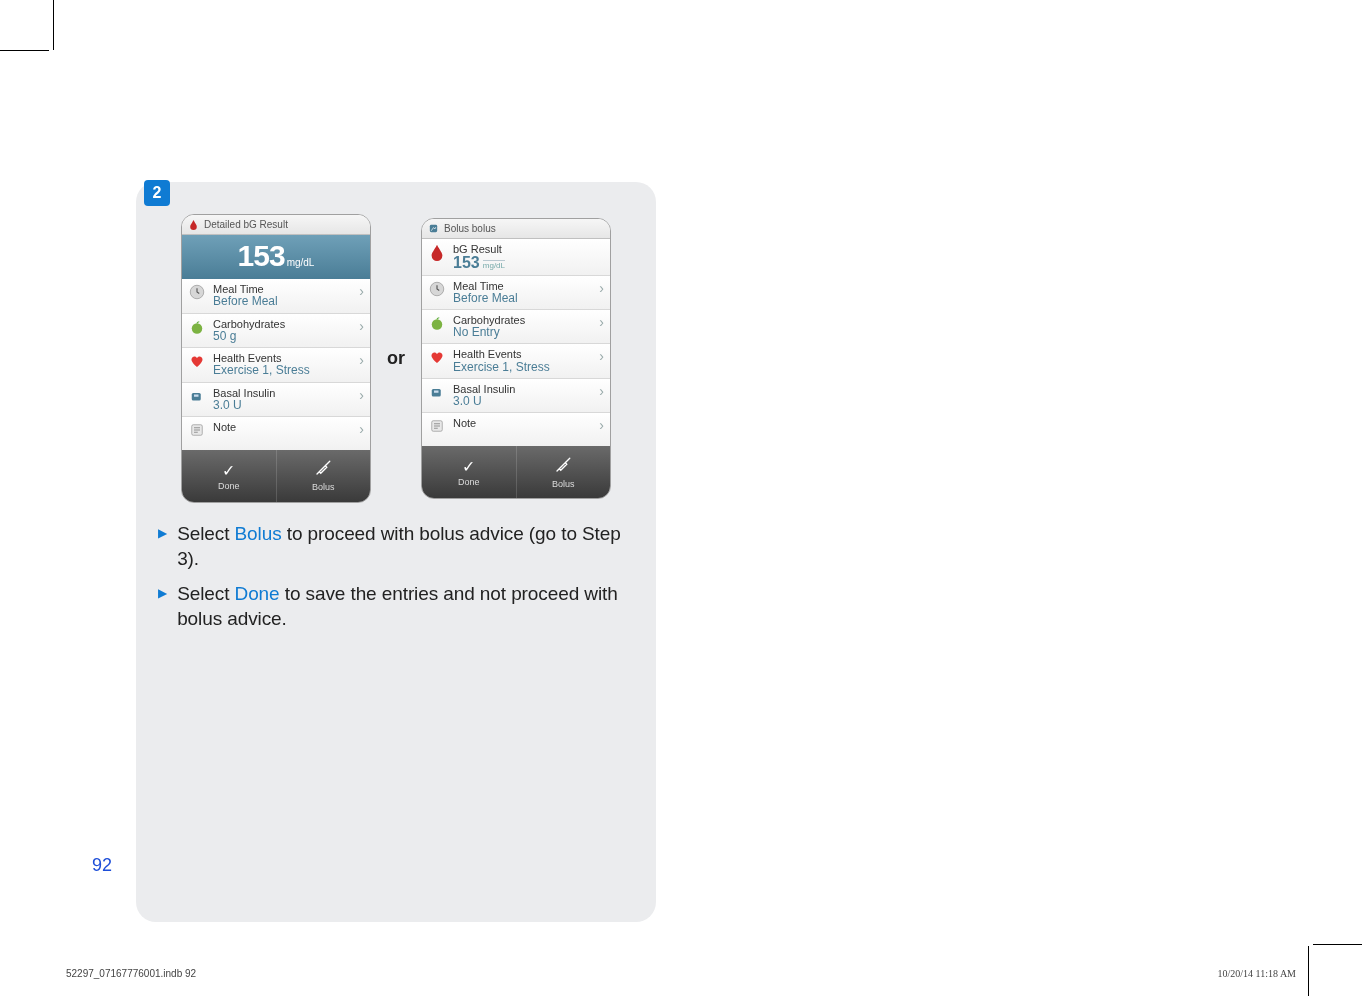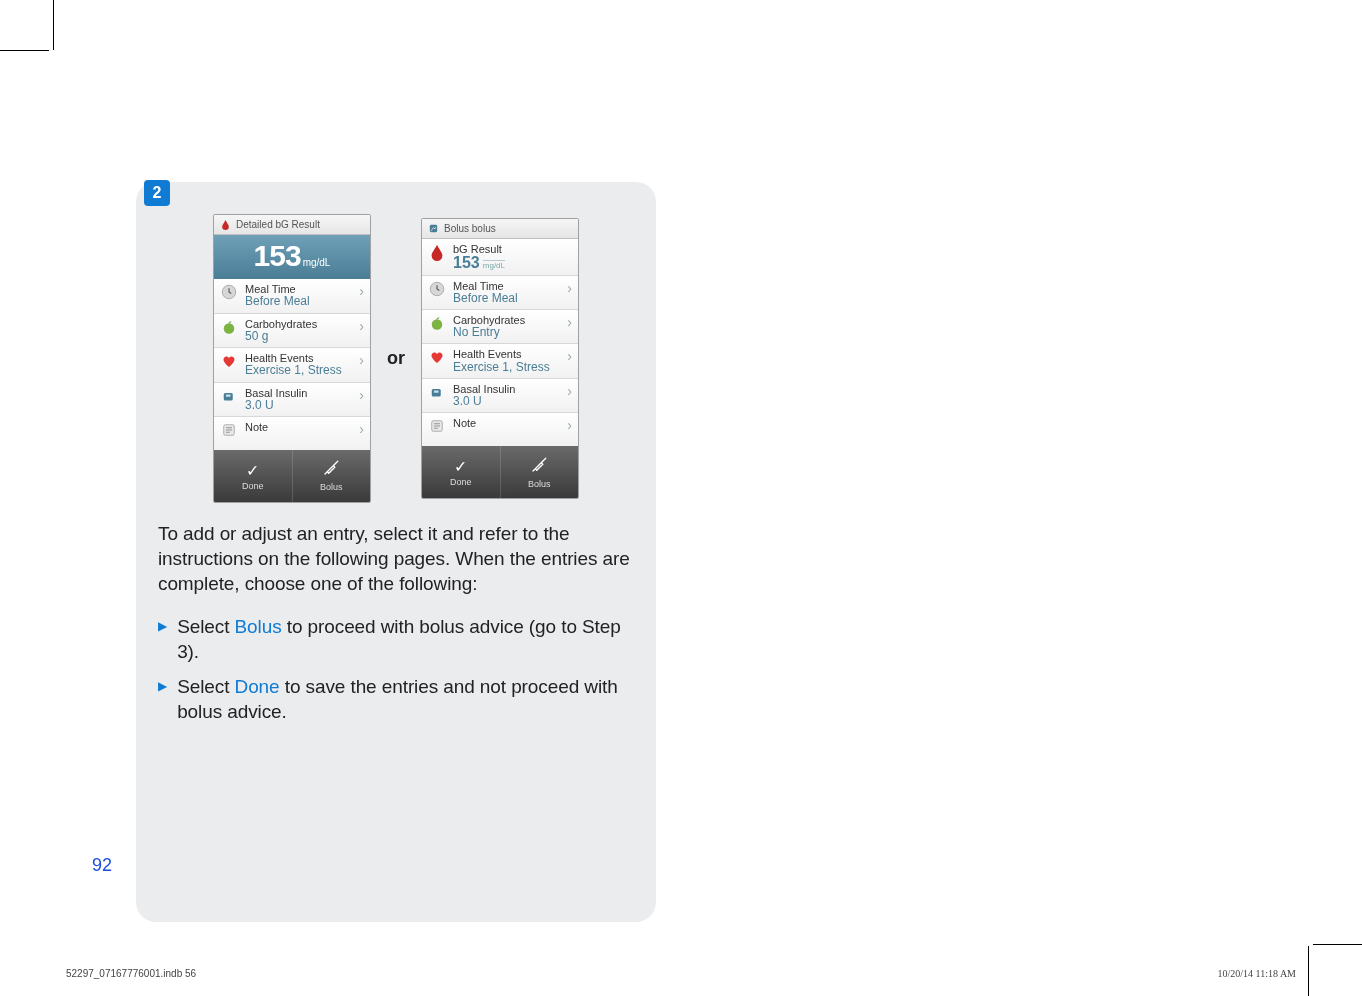--- a/index.html
+++ b/index.html
@@ -49,23 +49,23 @@
     margin-top: 14px;
     margin-bottom: 18px;
   }
   .or-label {
     font-size: 18px;
     font-weight: bold;
     color: #222;
     padding: 0 6px;
   }
   .device-screen {
-    width: 158px;
+    width: 190px;
     border: 1px solid #a0a0a0;
-    border-radius: 2px;
+    border-radius: 13px;
     overflow: hidden;
     background: #fff;
     display: flex;
     flex-direction: column;
   }
   .screen-title {
     background: linear-gradient(#f6f6f6, #e6e6e6);
     height: 20px;
     display: flex;
     align-items: center;
@@ -379,21 +379,20 @@
                 <path d="M4 20 L9 15 M7 17 L15 9 L17 11 L9 19 Z M15 9 L18 6 M17 7 L19 5 M19 5 L21 3" stroke="#fff" stroke-width="1.8" fill="none" stroke-linecap="round"></path>
               </svg></span>
           <span>Bolus</span>
         </div>
       </div>
     </div>
 
   </div>
 
   <div class="body-text">
-    <p class="para">To add or adjust an entry, select it and refer to the instructions on the following pages. When the entries are complete, choose one of the following:</p>
     <ul class="bullets">
       <li>
         <span class="tri">▶</span>
         <span>
           <span>Select </span><span class="link">Bolus</span><span> to proceed with bolus advice (go to Step 3).</span>
         </span>
       </li>
       <li>
         <span class="tri">▶</span>
         <span>
@@ -403,14 +402,14 @@
     </ul>
   </div>
 </div>
 
 <div class="step-badge">
   <span>2</span>
 </div>
 
 <div class="page-num">92</div>
 
-<div class="footer-left">52297_07167776001.indb   56</div>
+<div class="footer-left">52297_07167776001.indb   92</div>
 <div class="footer-right">10/20/14   11:18 AM</div>
 
 </body></html>

